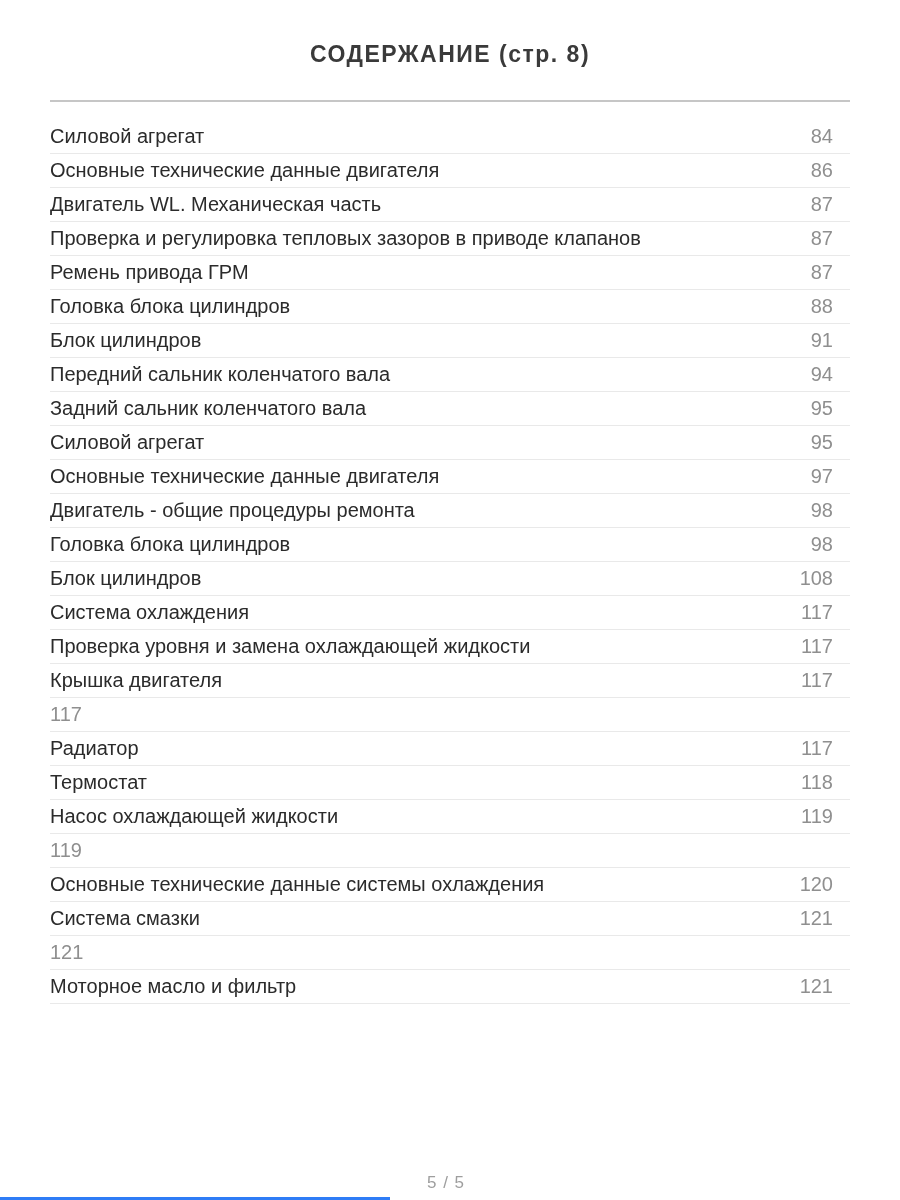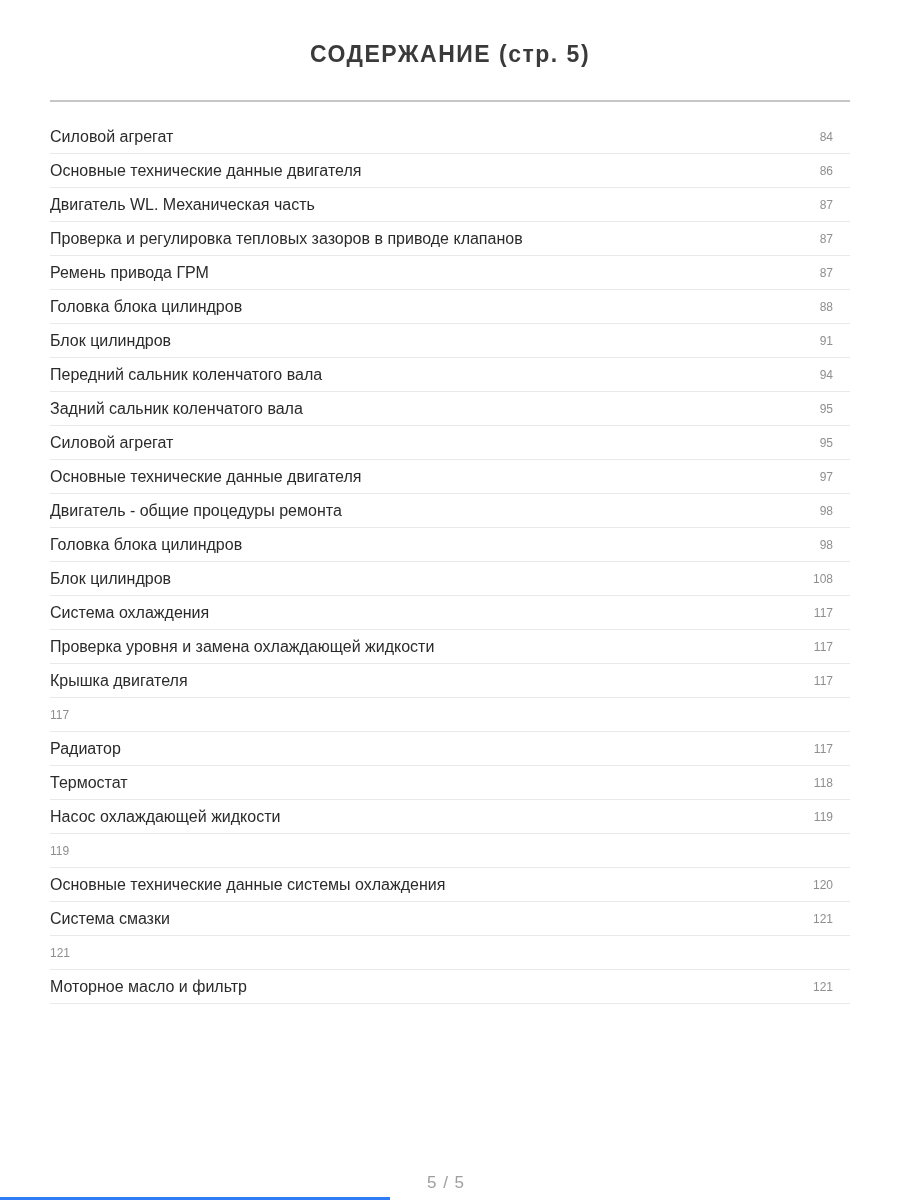--- a/index.html
+++ b/index.html
@@ -30,27 +30,27 @@
   .toc-row {
     height:34px;
     display:flex;
     justify-content:space-between;
     align-items:center;
     border-bottom:1px solid #e9e9e9;
     cursor:pointer;
   }
 
   .toc-label {
-    font-size:16px;
+    font-size:20px;
     color:#2b2b2b;
     white-space:nowrap;
   }
 
   .toc-page {
-    font-size:12px;
+    font-size:20px;
     color:#8f8f8f;
     padding-right:17px;
     white-space:nowrap;
   }
 
   .page-indicator {
     position:absolute;
     left:0;
     right:8px;
     top:1142px;
@@ -67,21 +67,21 @@
     bottom:0;
     width:390px;
     height:3px;
     background:#2f7cf6;
   }
 </style>
 </head>
 <body>
 
 <div class="content">
-  <div class="page-title">СОДЕРЖАНИЕ (стр. 5)</div>
+  <div class="page-title">СОДЕРЖАНИЕ (стр. 8)</div>
 </div>
 
 <div class="title-rule"></div>
 
 <div class="content">
   <div class="toc-list">
   <div class="toc-row">
     <span class="toc-label">Силовой агрегат</span>
     <span class="toc-page">84</span>
   </div>

